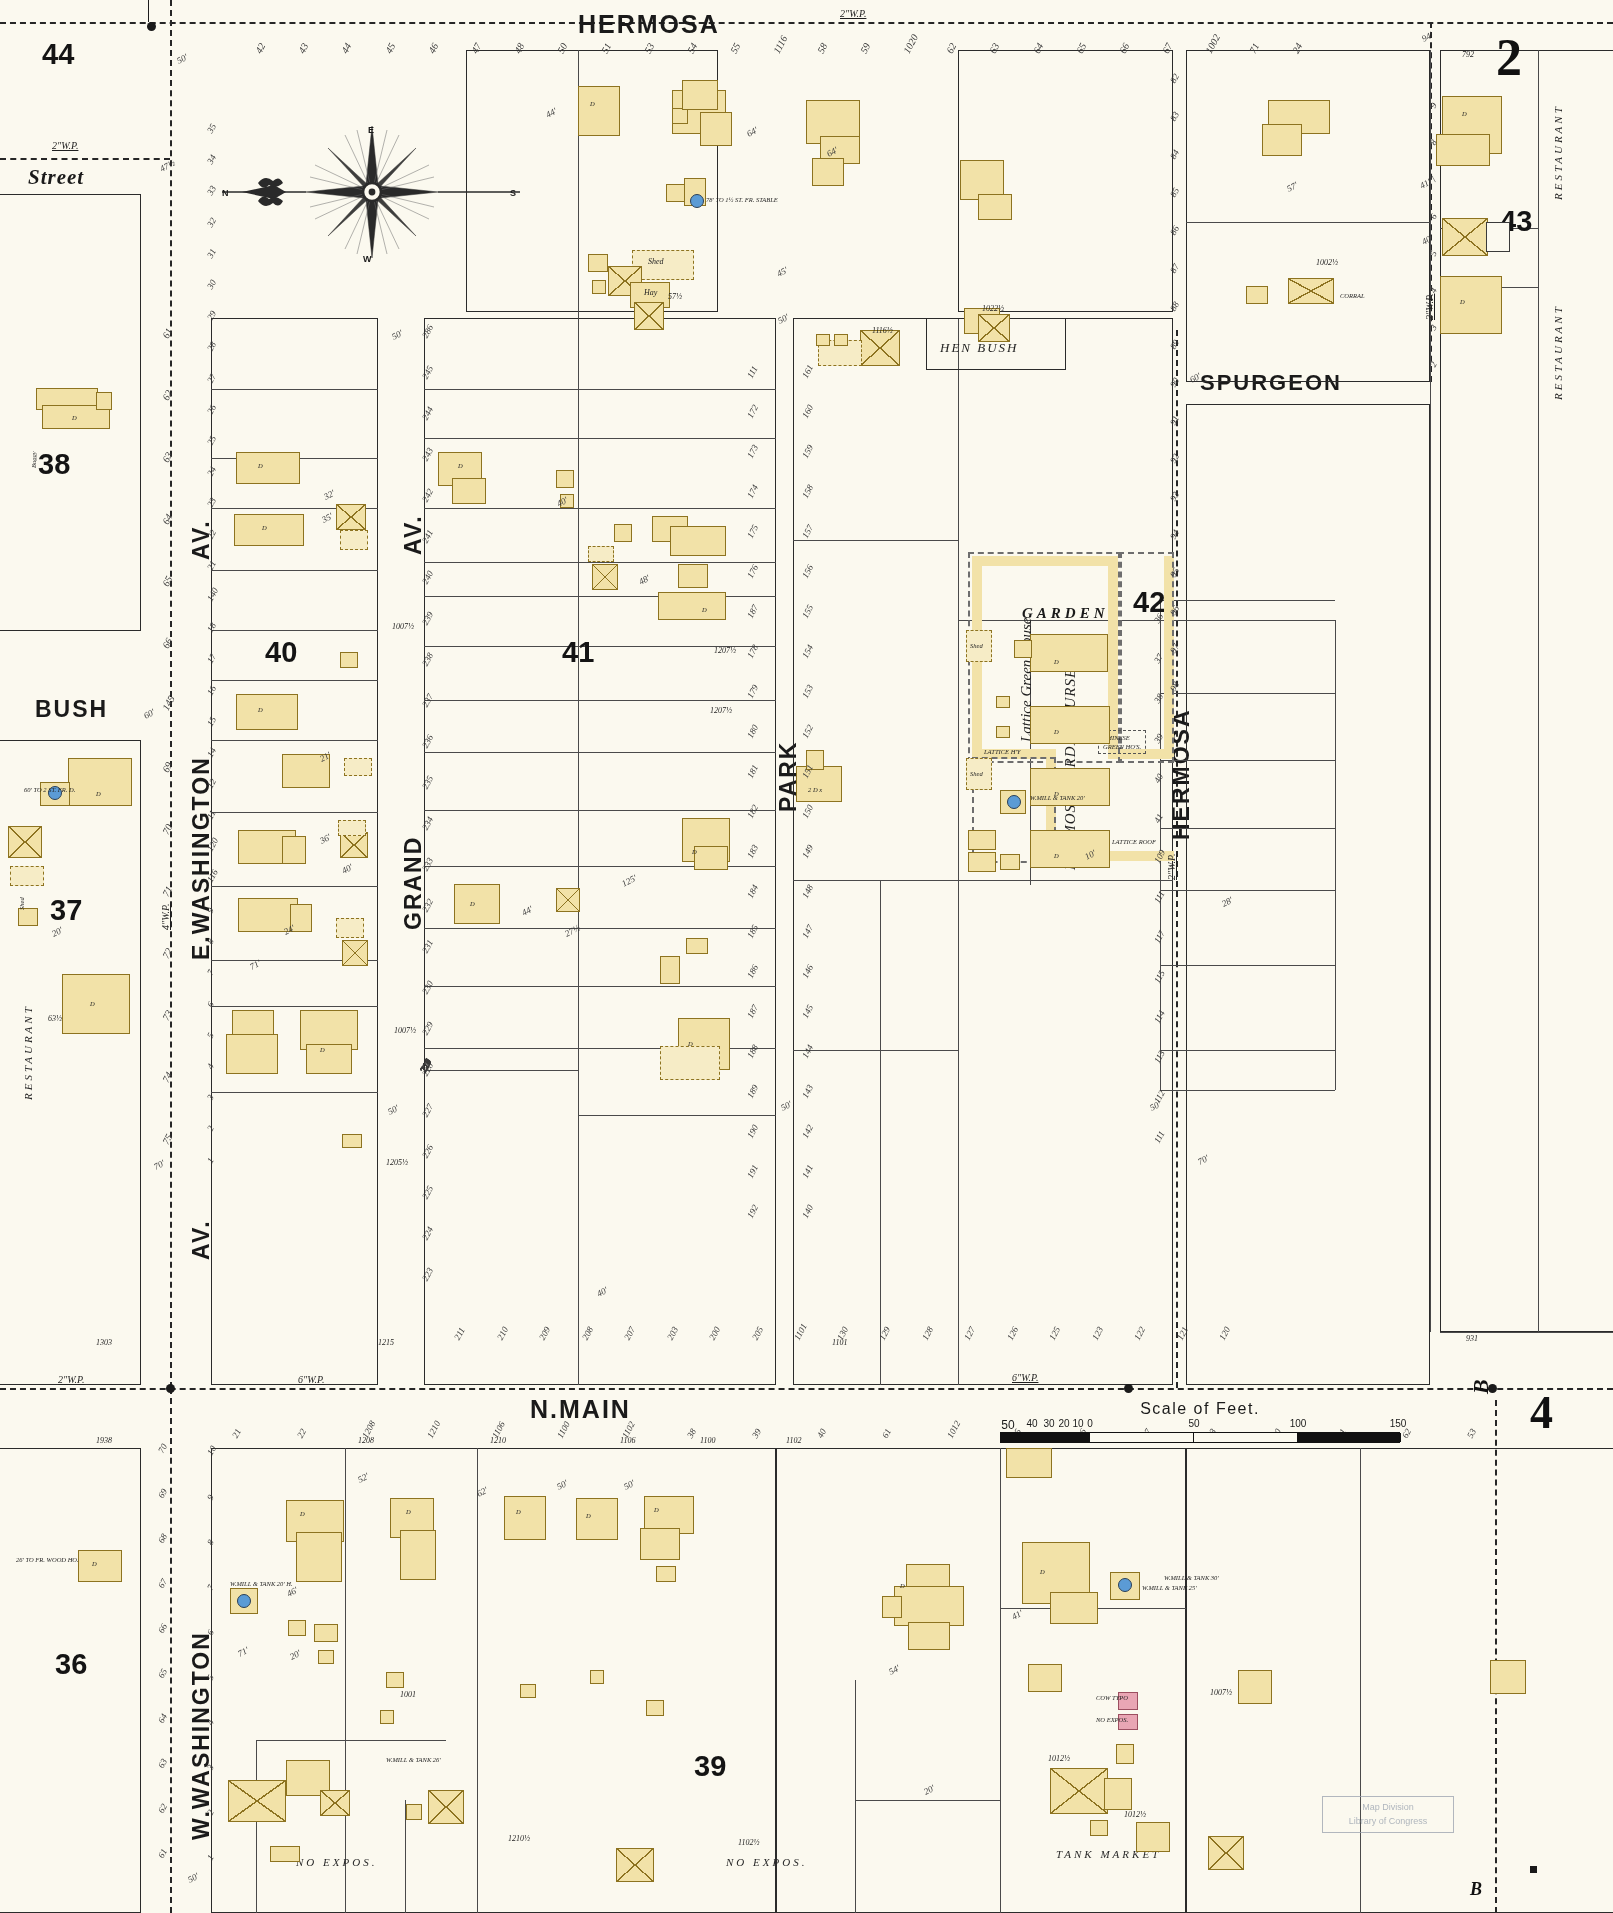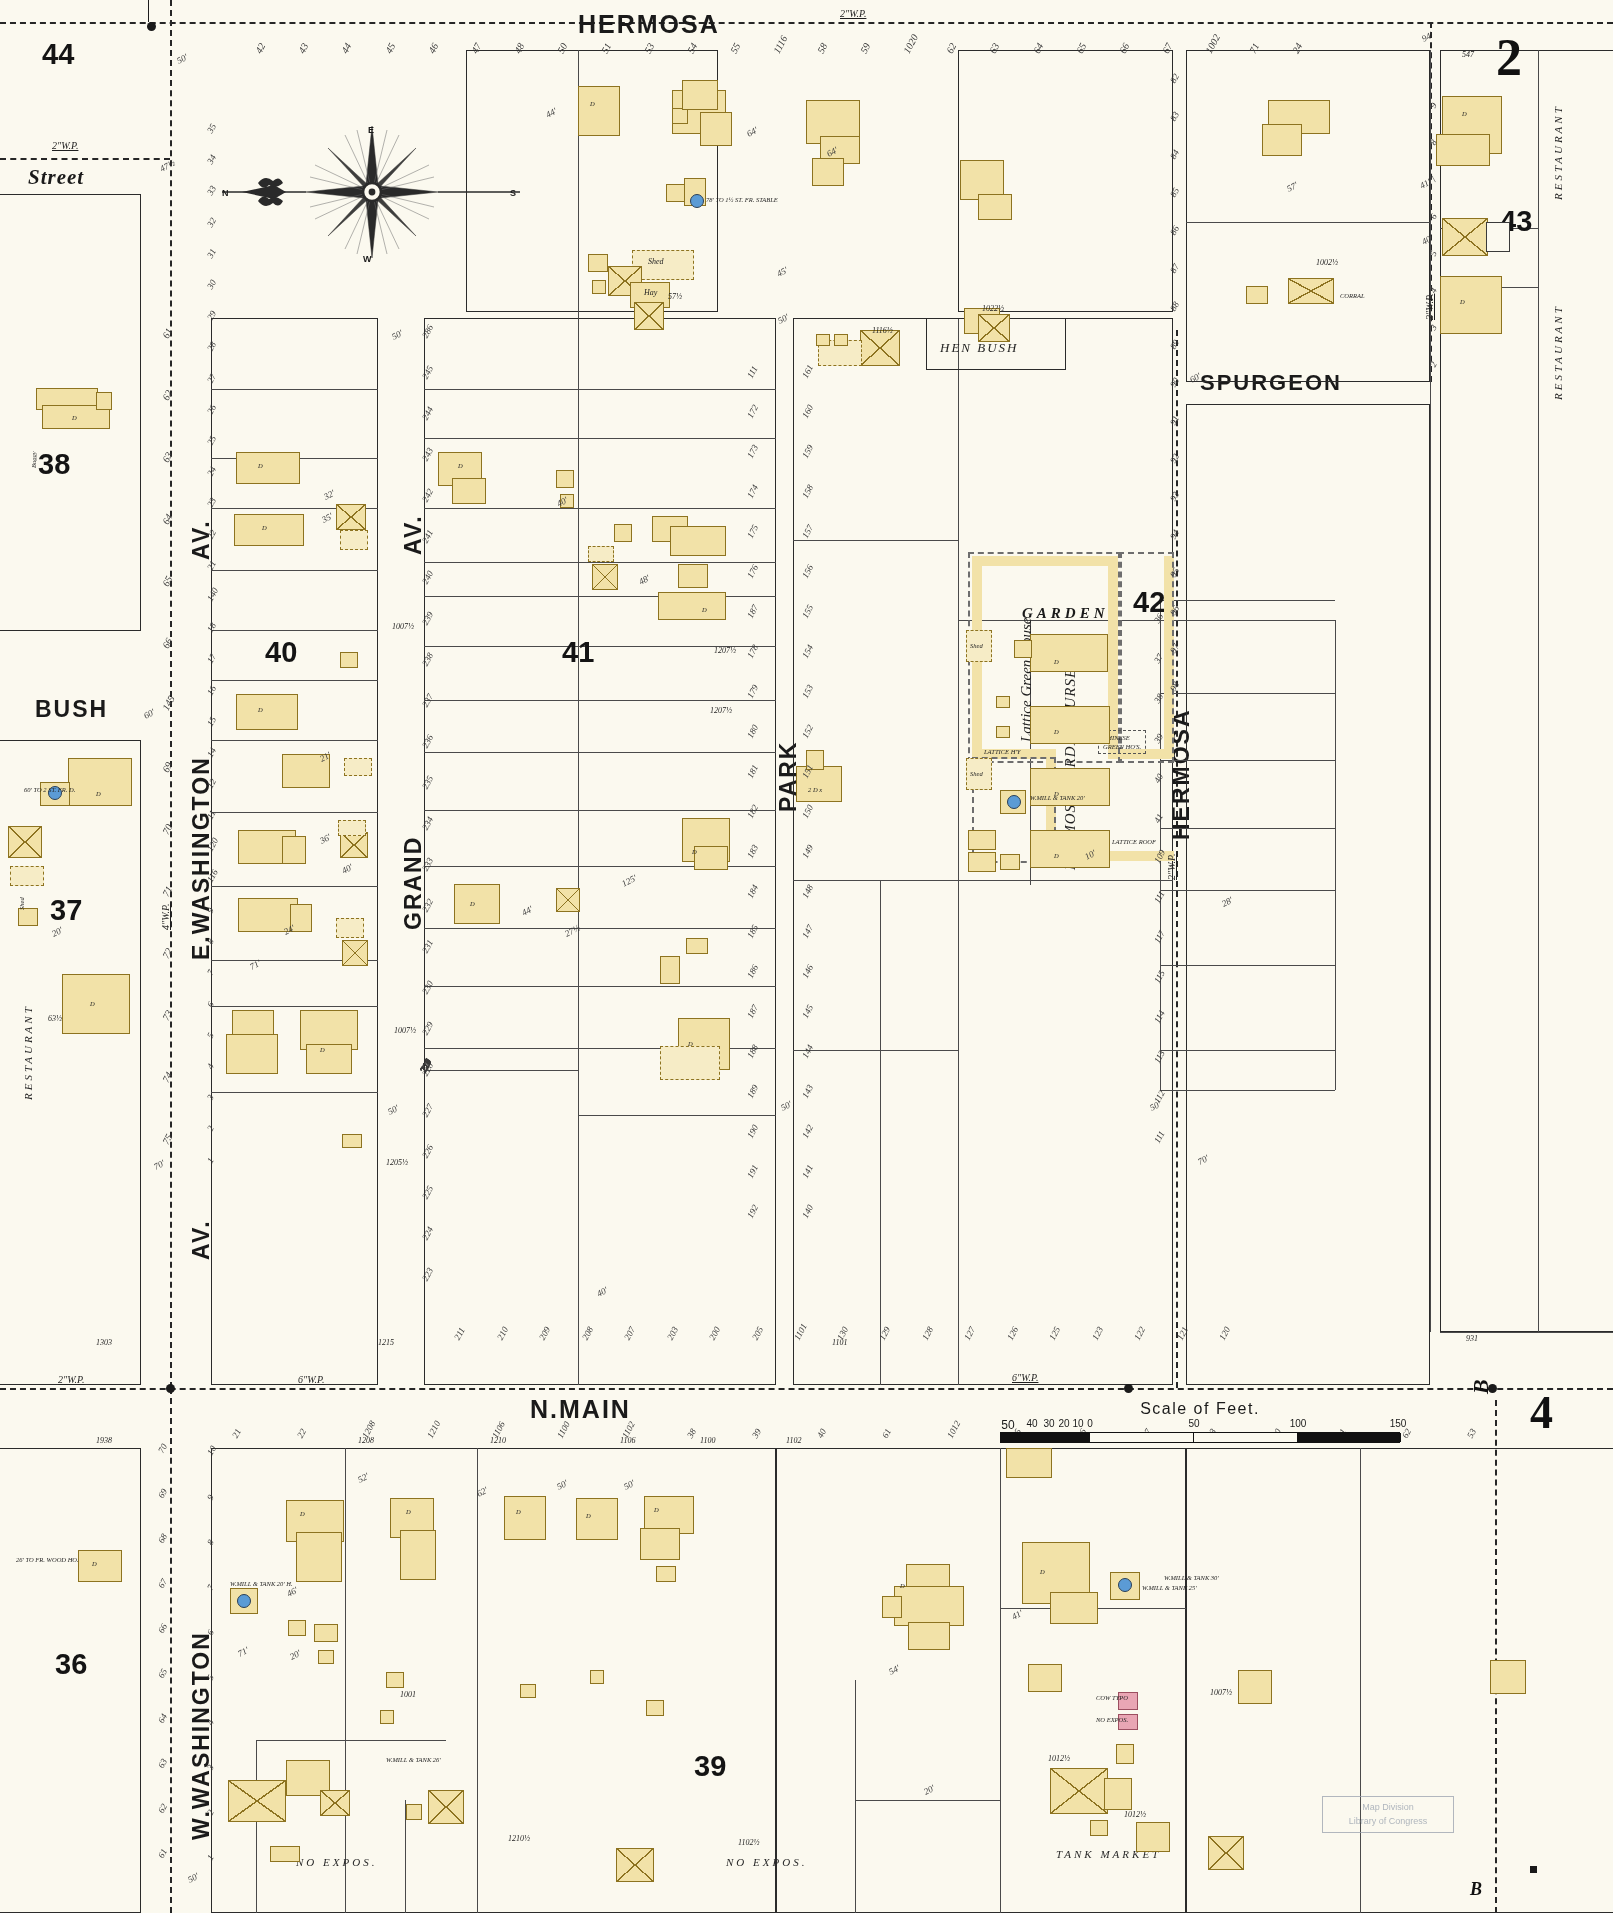--- a/index.html
+++ b/index.html
@@ -559,21 +559,21 @@
   <div class="lab tiny" style="left:508px;top:1834px;">1210½</div>
   <div class="lab tiny" style="left:400px;top:1690px;">1001</div>
   <div class="lab tiny" style="left:668px;top:292px;">57½</div>
   <div class="lab tiny" style="left:48px;top:1014px;">63½</div>
   <div class="lab tiny" style="left:392px;top:622px;">1007½</div>
   <div class="lab tiny" style="left:394px;top:1026px;">1007½</div>
   <div class="lab tiny" style="left:386px;top:1158px;">1205½</div>
   <div class="lab tiny" style="left:714px;top:646px;">1207½</div>
   <div class="lab tiny" style="left:710px;top:706px;">1207½</div>
   <div class="lab tiny" style="left:1210px;top:1688px;">1007½</div>
-  <div class="lab tiny" style="left:1462px;top:50px;">547</div>
+  <div class="lab tiny" style="left:1462px;top:50px;">792</div>
   <div class="lab tiny" style="left:1466px;top:1334px;">931</div>
   <div class="lab mini" style="left:30px;top:468px;transform:rotate(-90deg);transform-origin:0 0;">Buggy</div>
   <div class="lab mini" style="left:18px;top:910px;transform:rotate(-90deg);transform-origin:0 0;">Shed</div>
   <div class="lab mini" style="left:16px;top:1556px;">26' TO FR. WOOD HO.</div>
   <div class="lab mini" style="left:24px;top:786px;">60' TO 2 ST. FR. D.</div>
   <div class="lab mini" style="left:1164px;top:1574px;">W.MILL &amp; TANK 30'</div>
   <div class="lab mini" style="left:386px;top:1756px;">W.MILL &amp; TANK 26'</div>
 
   <div class="dim" style="left:175px;top:57px;">50'</div>
   <div class="dim" style="left:390px;top:333px;">50'</div>

